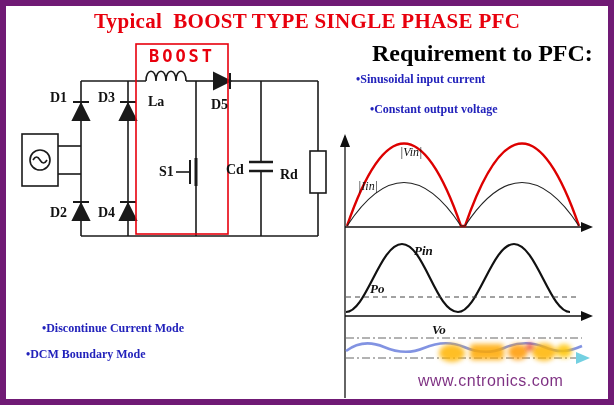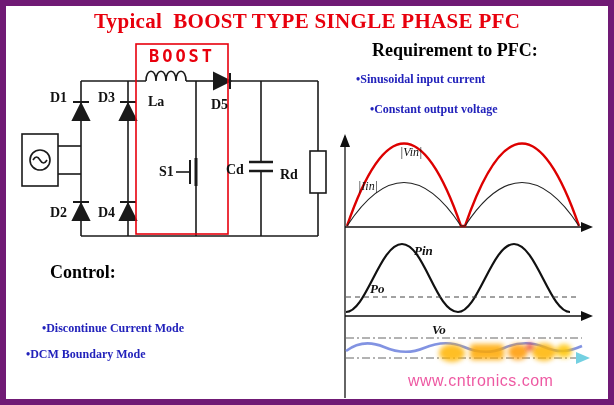--- a/index.html
+++ b/index.html
@@ -9,37 +9,37 @@
     overflow:hidden; font-family:"Liberation Serif", serif;
     border:6px solid #701a75;
   }
   .title {
     position:absolute; top:3px; left:0; width:100%; text-align:center;
     font-weight:bold; font-size:21px; color:#e8000d; letter-spacing:0.3px;
     white-space:pre;
   }
   .art { position:absolute; left:0; top:0; }
   .heading {
-    position:absolute; font-weight:bold; font-size:18px; color:#000000;
+    position:absolute; font-weight:bold; font-size:24px; color:#000000;
   }
   .req-heading { left:366px; top:34px; }
   .ctl-heading { left:44px; top:256px; }
   .bullet {
     position:absolute; font-weight:bold; font-size:12px; color:#2222bb;
     white-space:nowrap;
   }
   .req-b1 { left:350px; top:66px; }
   .req-b2 { left:364px; top:96px; }
   .ctl-b1 { left:36px; top:289px; }
   .ctl-b2 { left:36px; top:315px; }
   .ctl-b3 { left:20px; top:341px; }
   .watermark-text {
-    position:absolute; left:402px; top:366px;
+    position:absolute; left:412px; top:366px;
     font-family:"Liberation Sans", sans-serif; font-size:16px;
-    color:#ec4899; opacity:0.9; letter-spacing:0.5px;
+    color:#701a75; opacity:0.9; letter-spacing:0.5px;
   }
   .comp-label { font-family:"Liberation Serif", serif; font-weight:bold; font-size:14px; fill:#111; }
   .wave-label { font-family:"Liberation Serif", serif; font-style:italic; font-size:12px; fill:#111; }
   .wave-label-b { font-family:"Liberation Serif", serif; font-style:italic; font-weight:bold; font-size:13px; fill:#111; }
   .boost-text {
     font-family:"DejaVu Sans Mono", monospace; font-weight:bold; font-size:17px;
     fill:#e8000d; letter-spacing:3px;
   }
 </style>
 </head>
@@ -169,18 +169,17 @@
       <circle cx="524" cy="341" r="4" fill="#e83030"></circle>
       <ellipse cx="538" cy="346" rx="12" ry="9" fill="#ffb400"></ellipse>
       <ellipse cx="558" cy="345" rx="8" ry="7" fill="#ffc400"></ellipse>
     </g>
   </svg>
 
   <div class="heading req-heading">Requirement to PFC:</div>
   <div class="bullet req-b1">•Sinusoidal input current</div>
   <div class="bullet req-b2">•Constant output voltage</div>
 
-  <div class="heading ctl-heading">Control:</div>
   <div class="bullet ctl-b2">•Discontinue Current Mode</div>
   <div class="bullet ctl-b3">•DCM Boundary Mode</div>
 
   <div class="watermark-text">www.cntronics.com</div>
 </div>
 
 </body></html>

